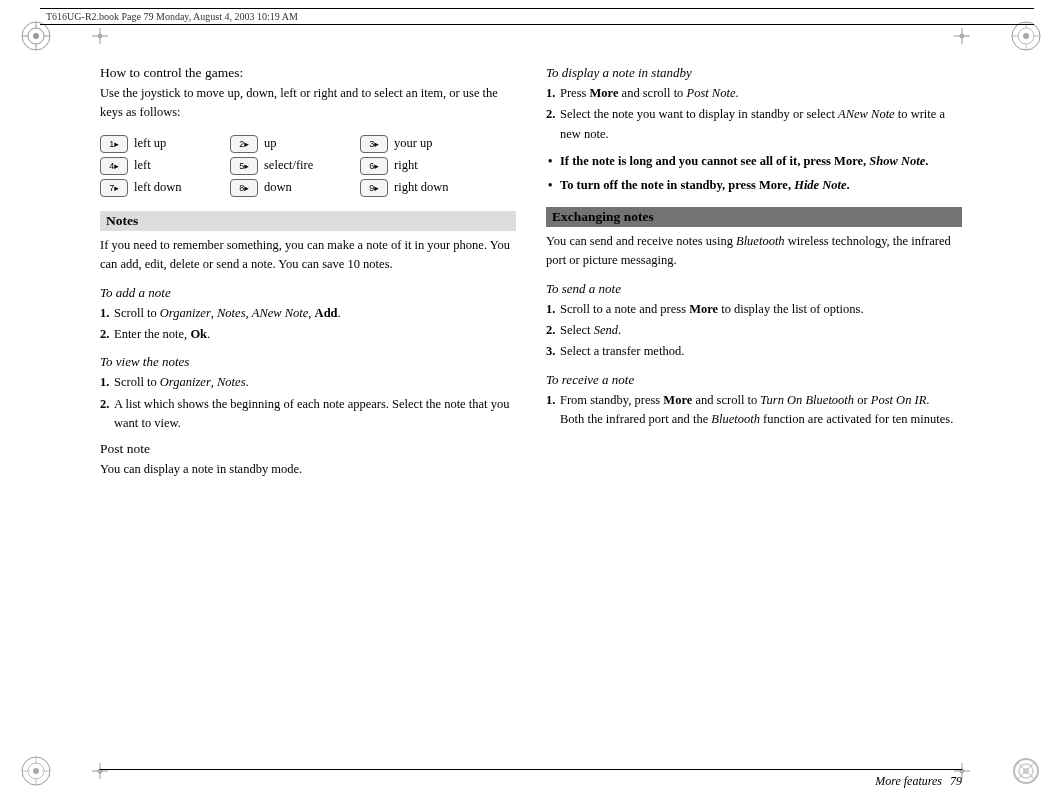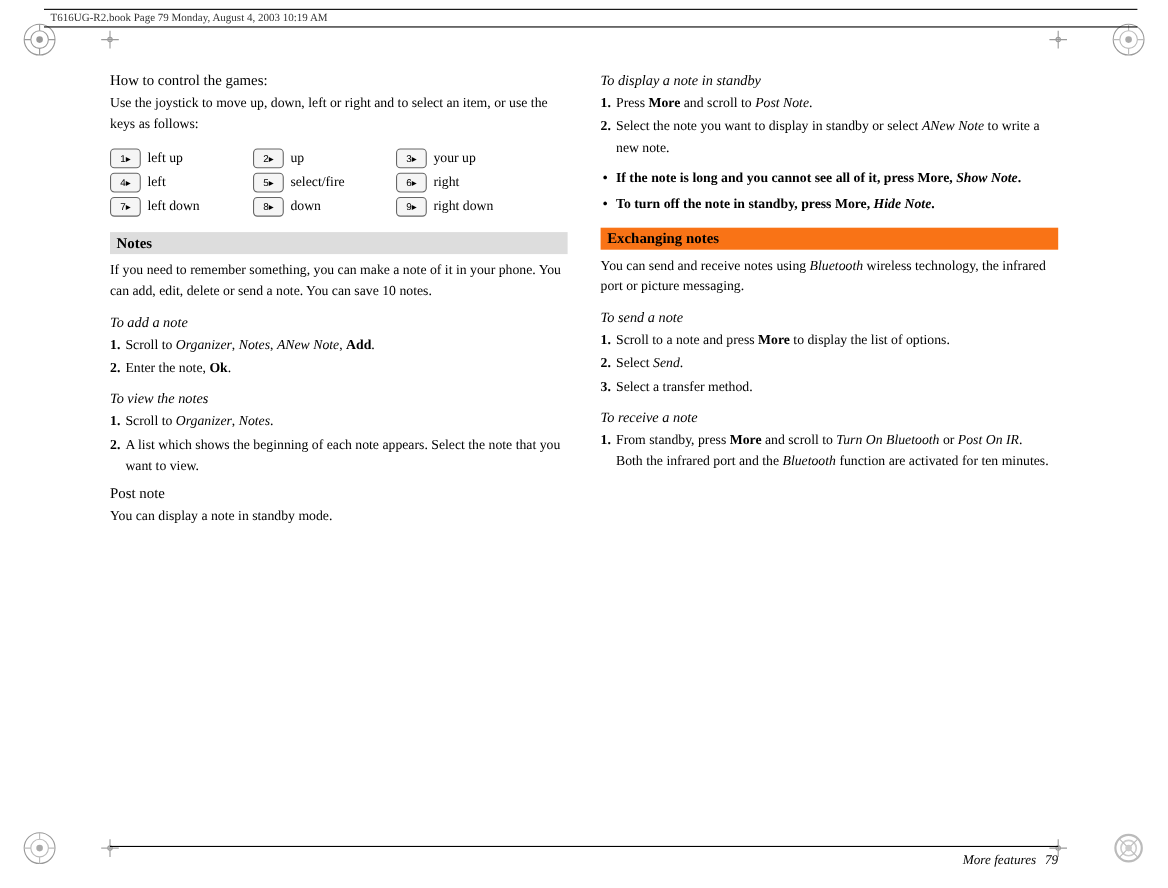--- a/index.html
+++ b/index.html
@@ -132,21 +132,21 @@
     .notes-header {
       background: #ddd;
       padding: 2px 6px;
       font-weight: bold;
       font-size: 13.5px;
       margin-bottom: 5px;
     }
 
     
     .exchanging-header {
-      background: #f97316;
+      background: #737373;
       padding: 2px 6px;
       font-weight: bold;
       font-size: 13.5px;
       margin-bottom: 5px;
       margin-top: 12px;
     }
 
     
     .numbered-list {
       list-style: none;

